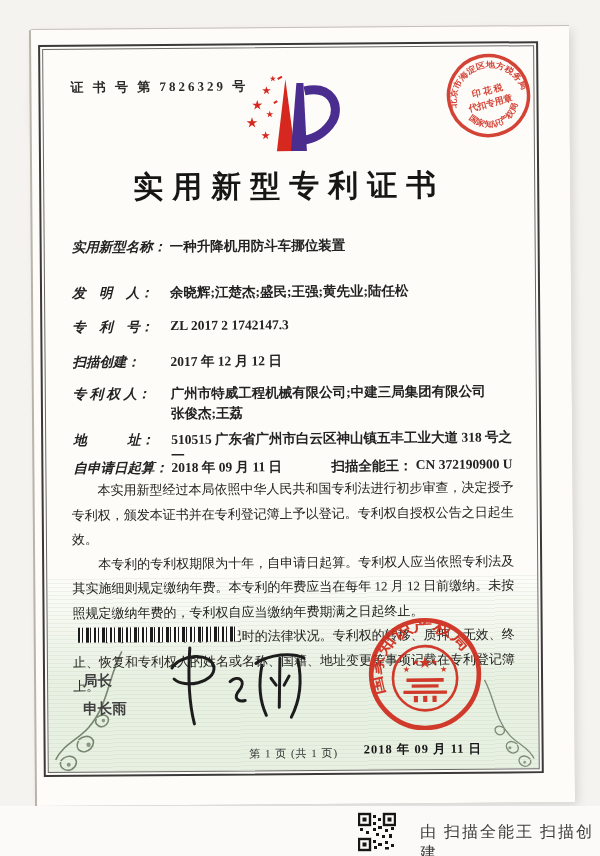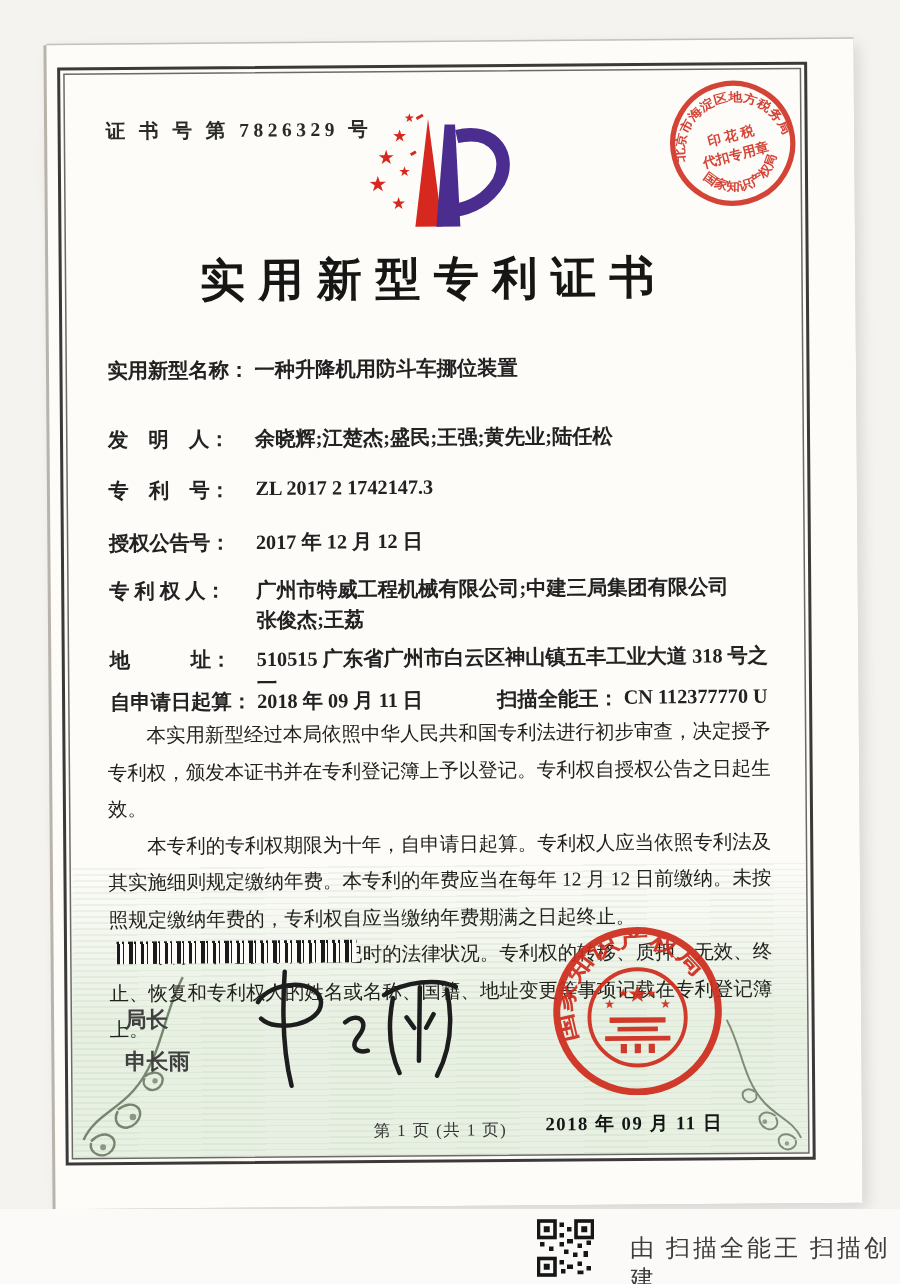--- a/index.html
+++ b/index.html
@@ -26,21 +26,21 @@
     background:
       repeating-linear-gradient(0deg, rgba(125,160,115,.10) 0 1px, rgba(0,0,0,0) 1px 4px),
       linear-gradient(180deg, rgba(232,240,227,0) 0%, rgba(228,238,222,.85) 55%);}
   .certno{position:absolute;left:30px;top:32px;font-size:13px;letter-spacing:3px;color:#2a2a28;font-weight:600;}
   .title{position:absolute;left:0;top:121px;width:100%;text-align:center;
     font-size:30px;font-weight:bold;letter-spacing:9px;color:#161614;}
   
   .logo{position:absolute;left:203px;top:16px;width:115px;height:105px;}
   
   .row{position:absolute;left:30px;width:452px;font-size:13.5px;font-weight:600;color:#222;display:flex;}
-  .row .lab{flex:0 0 98px;}
+  .row .lab{flex:0 0 98px;font-style:italic;}
   .row .val{flex:1;}
   .cont{position:absolute;left:128px;width:360px;font-size:13.5px;font-weight:600;color:#222;}
   .grantno{position:absolute;left:288px;top:413px;font-size:13.5px;font-weight:600;color:#222;display:flex;}
   
   .body-text{position:absolute;left:28px;top:432px;width:454px;font-size:13px;line-height:24.5px;color:#23221f;}
   .body-text p{margin:0;text-indent:2em;}
   
   .barcode{position:absolute;left:33px;top:581px;width:160px;height:15px;
     background:repeating-linear-gradient(90deg,
       #1b1b1b 0 2px,#fdfcf9 2px 4px,#1b1b1b 4px 5px,#fdfcf9 5px 8px,
@@ -137,40 +137,40 @@
     </div>
     <div class="row" style="top:238px">
       <span class="lab">发　明　人：</span>
       <span class="val">余晓辉;江楚杰;盛民;王强;黄先业;陆任松</span>
     </div>
     <div class="row" style="top:272px">
       <span class="lab">专　利　号：</span>
       <span class="val">ZL 2017 2 1742147.3</span>
     </div>
     <div class="row" style="top:307px">
-      <span class="lab">授权公告号：</span>
+      <span class="lab">扫描创建：</span>
       <span class="val">2017 年 12 月 12 日</span>
     </div>
     <div class="row" style="top:339px">
       <span class="lab">专 利 权 人：</span>
       <span class="val">广州市特威工程机械有限公司;中建三局集团有限公司</span>
     </div>
     <div class="cont" style="top:359px">张俊杰;王荔</div>
     <div class="row" style="top:385px">
       <span class="lab">地　　　址：</span>
       <span class="val">510515 广东省广州市白云区神山镇五丰工业大道 318 号之</span>
     </div>
     <div class="cont" style="top:401px">一</div>
     <div class="row" style="top:413px;width:260px">
       <span class="lab">自申请日起算：</span>
       <span class="val">2018 年 09 月 11 日</span>
     </div>
     <div class="grantno">
       <span class="lab">扫描全能王：</span>&nbsp;
-      <span class="val">CN 112377770 U</span>
+      <span class="val">CN 372190900 U</span>
     </div>
 
     <div class="body-text">
       <p>本实用新型经过本局依照中华人民共和国专利法进行初步审查，决定授予专利权，颁发本证书并在专利登记簿上予以登记。专利权自授权公告之日起生效。</p>
       <p>本专利的专利权期限为十年，自申请日起算。专利权人应当依照专利法及其实施细则规定缴纳年费。本专利的年费应当在每年 12 月 12 日前缴纳。未按照规定缴纳年费的，专利权自应当缴纳年费期满之日起终止。</p>
       <p>专利证书记载专利权登记时的法律状况。专利权的转移、质押、无效、终止、恢复和专利权人的姓名或名称、国籍、地址变更等事项记载在专利登记簿上。</p>
     </div>
 
     <div class="barcode"></div>
 

